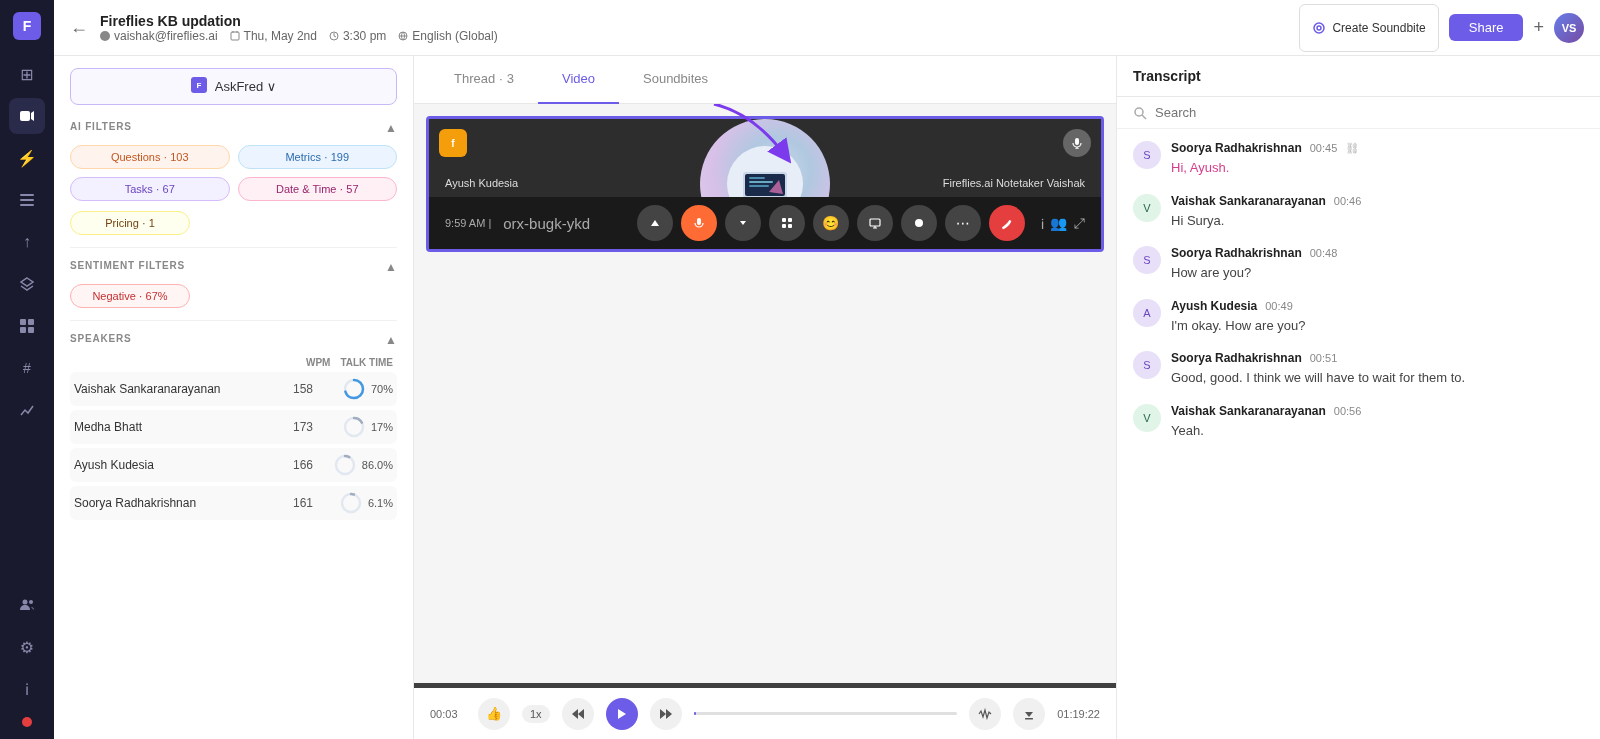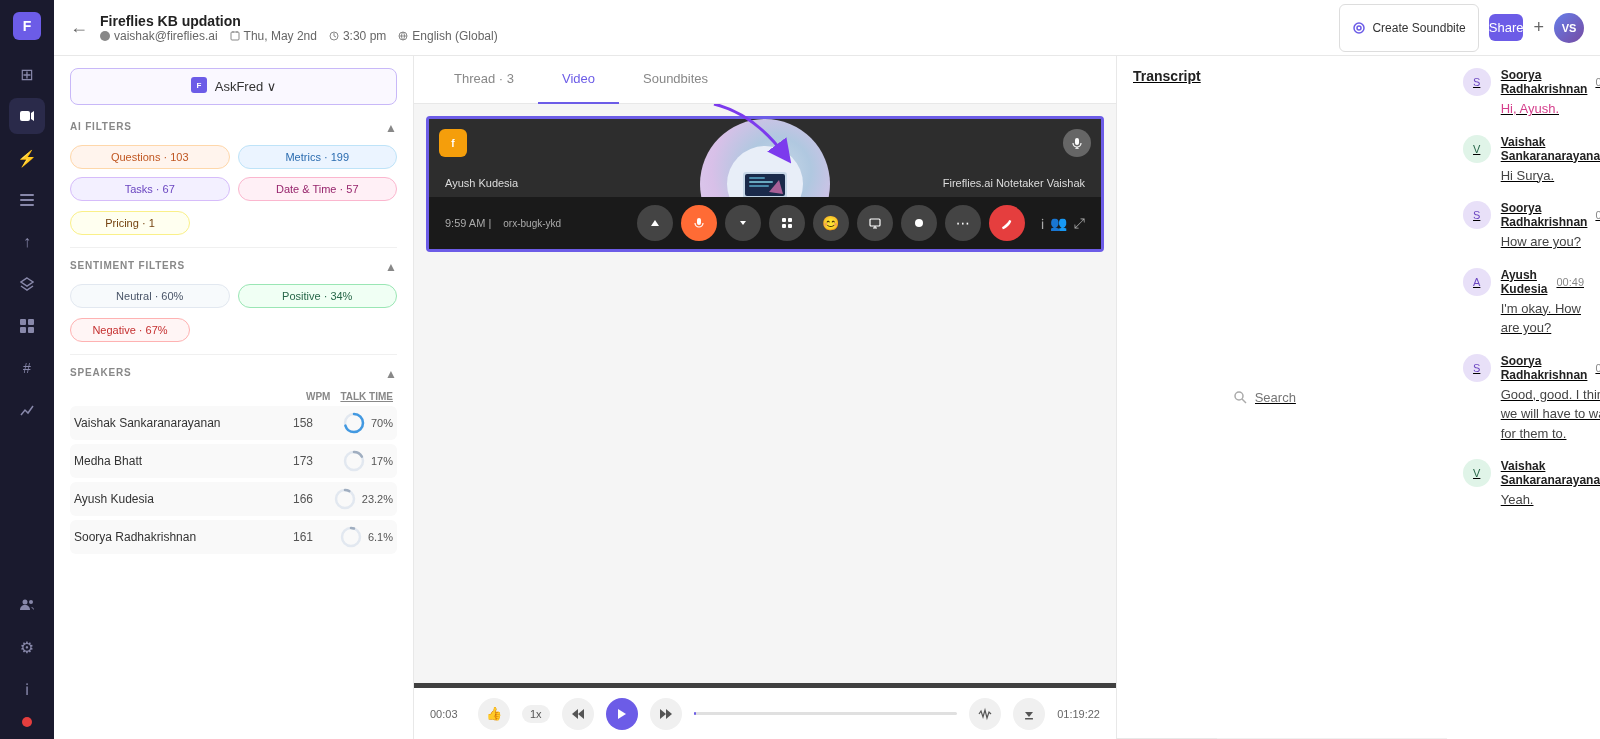--- a/index.html
+++ b/index.html
@@ -95,21 +95,21 @@
       padding: 16px 12px;
       border-radius: 6px;
       font-size: 12px;
       cursor: pointer;
       color: #333;
     }
     .share-btn {
       background: #6c5ce7;
       color: #fff;
       border: none;
-      padding: 6px 0;
+      padding: 6px 20px;
       border-radius: 6px;
       font-size: 13px;
       cursor: pointer;
       font-weight: 500;
     }
     .plus-btn {
       background: none;
       border: none;
       font-size: 18px;
       color: #666;
@@ -350,21 +350,21 @@
       left: 0;
       right: 0;
       background: #1a1a1a;
       display: flex;
       align-items: center;
       padding: 0 16px;
       height: 52px;
       z-index: 3;
     }
     .call-time { color: #aaa; font-size: 11px; margin-right: 12px; }
-    .call-id { color: #aaa; font-size: 10px; }
+    .call-id { color: #aaa; font-size: 15px; }
     .call-controls {
       margin-left: auto;
       display: flex;
       align-items: center;
       gap: 8px;
     }
     .ctrl-btn {
       width: 36px; height: 36px;
       border-radius: 50%;
       background: #444;
@@ -436,23 +436,22 @@
       cursor: pointer;
       color: #555;
     }
 
     
     .transcript-panel {
       width: 484px;
       background: #fff;
       border-left: 1px solid #e8e8e8;
       display: flex;
-      flex-direction: row;
+      flex-direction: column;
       flex-shrink: 0;
-      text-decoration: underline;
     }
     .transcript-header {
       padding: 12px 16px;
       border-bottom: 1px solid #e8e8e8;
       font-size: 14px;
       font-weight: 600;
       color: #222;
     }
     .transcript-search {
       padding: 8px 16px;
@@ -654,38 +653,34 @@
       <div class="filter-single">
         <div class="filter-chip chip-yellow" style="display:inline-block; min-width:120px;">Pricing · 1</div>
       </div>
 
       <hr class="section-divider">
 
       <div class="section-header">
         <span class="section-title">SENTIMENT FILTERS</span>
         <span class="collapse-icon">▲</span>
       </div>
-      <div class="filter-grid">
-        <div class="filter-chip chip-neutral">Neutral · 60%</div>
-        <div class="filter-chip chip-positive">Positive · 34%</div>
-      </div>
       <div class="filter-single">
         <div class="filter-chip chip-negative" style="display:inline-block; min-width:120px;">Negative · 67%</div>
       </div>
 
       <hr class="section-divider">
 
       <div class="section-header">
         <span class="section-title">SPEAKERS</span>
         <span class="collapse-icon">▲</span>
       </div>
       <div class="speakers-header-row">
         <span></span>
         <span style="text-align:right; padding-right:10px;">WPM</span>
-        <span style="text-align:right;text-decoration:underline;">TALK TIME</span>
+        <span style="text-align:right;">TALK TIME</span>
       </div>
 
       <div class="speaker-row">
         <span class="speaker-name">Vaishak Sankaranarayanan</span>
         <span class="speaker-wpm">158</span>
         <span class="speaker-talk">
           <svg class="circle-progress" viewBox="0 0 22 22">
               <circle cx="11" cy="11" r="9" fill="none" stroke="#e2e8f0" stroke-width="2.5"></circle>
               <circle cx="11" cy="11" r="9" fill="none" stroke="#4299e1" stroke-width="2.5" stroke-dasharray="56.5" stroke-dashoffset="17" stroke-linecap="round" transform="rotate(-90 11 11)"></circle>
             </svg>
@@ -704,21 +699,21 @@
         </span>
       </div>
       <div class="speaker-row">
         <span class="speaker-name">Ayush Kudesia</span>
         <span class="speaker-wpm">166</span>
         <span class="speaker-talk">
           <svg class="circle-progress" viewBox="0 0 22 22">
               <circle cx="11" cy="11" r="9" fill="none" stroke="#e2e8f0" stroke-width="2.5"></circle>
               <circle cx="11" cy="11" r="9" fill="none" stroke="#a0aec0" stroke-width="2.5" stroke-dasharray="56.5" stroke-dashoffset="52" stroke-linecap="round" transform="rotate(-90 11 11)"></circle>
             </svg>
-          <span class="talk-pct">23.2%</span>
+          <span class="talk-pct">86.0%</span>
         </span>
       </div>
       <div class="speaker-row">
         <span class="speaker-name">Soorya Radhakrishnan</span>
         <span class="speaker-wpm">161</span>
         <span class="speaker-talk">
           <svg class="circle-progress" viewBox="0 0 22 22">
               <circle cx="11" cy="11" r="9" fill="none" stroke="#e2e8f0" stroke-width="2.5"></circle>
               <circle cx="11" cy="11" r="9" fill="none" stroke="#a0aec0" stroke-width="2.5" stroke-dasharray="56.5" stroke-dashoffset="53.5" stroke-linecap="round" transform="rotate(-90 11 11)"></circle>
             </svg>

